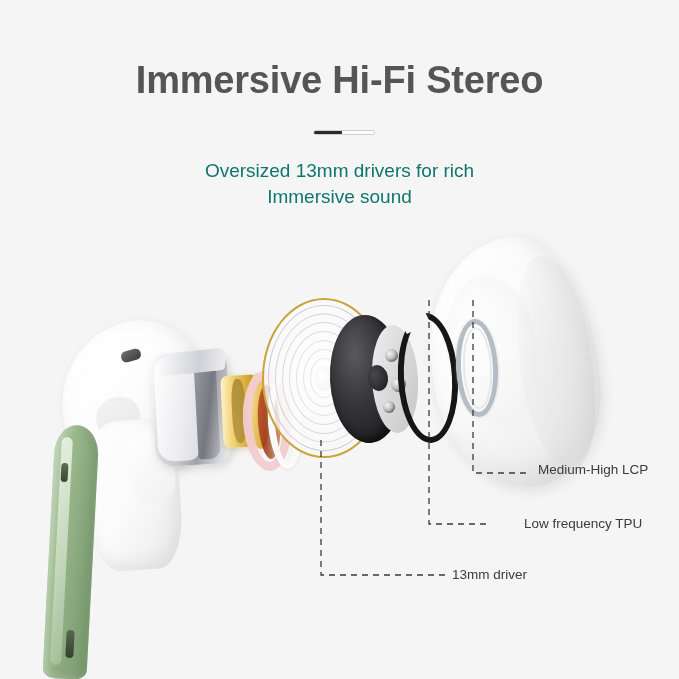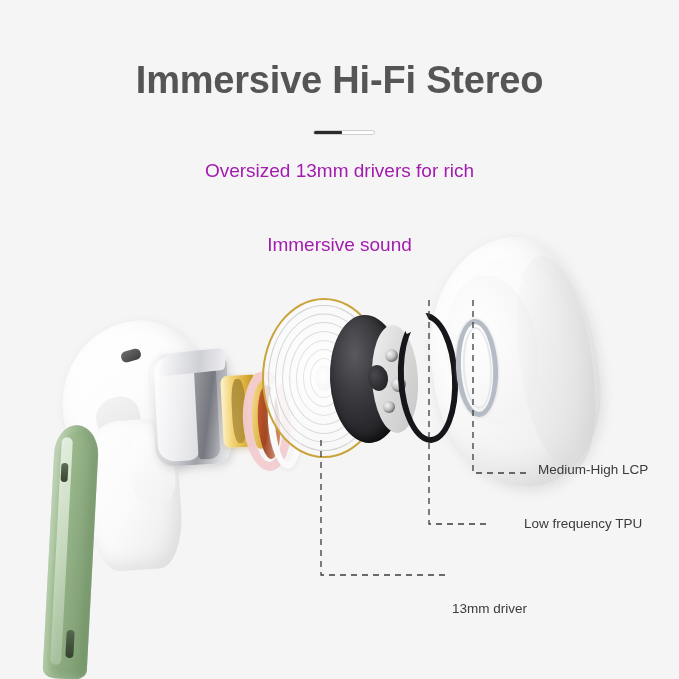--- a/index.html
+++ b/index.html
@@ -57,24 +57,24 @@
     border-radius: 3px;
     background: #2a2a2a;
   }
   .subtitle {
     position: absolute;
     left: 0;
     top: 158px;
     width: 679px;
     text-align: center;
     font-size: 19px;
-    color: #a21caf;
+    color: #0f766e;
     line-height: 26px;
   }
-  .subtitle .line2 { display: block; margin-top: 48px; }
+  .subtitle .line2 { display: block; }
 
   
   .scene {
     position: absolute;
     left: 0;
     top: 225px;
     width: 679px;
     height: 454px;
   }
 
@@ -469,21 +469,21 @@
   }
   .callout-label {
     position: absolute;
     font-size: 13.5px;
     color: #3b3b3b;
     white-space: nowrap;
     line-height: 16px;
   }
   .lbl-lcp  { left: 538px; top: 462px; }
   .lbl-tpu  { left: 524px; top: 516px; }
-  .lbl-drv  { left: 452px; top: 567px; margin-top: 34px; }
+  .lbl-drv  { left: 452px; top: 567px; }
 </style>
 </head>
 <body>
 
 <div id="root">
 
   <div class="title">Immersive Hi-Fi Stereo</div>
 
   <div class="divider">
     <div class="fill"></div>

